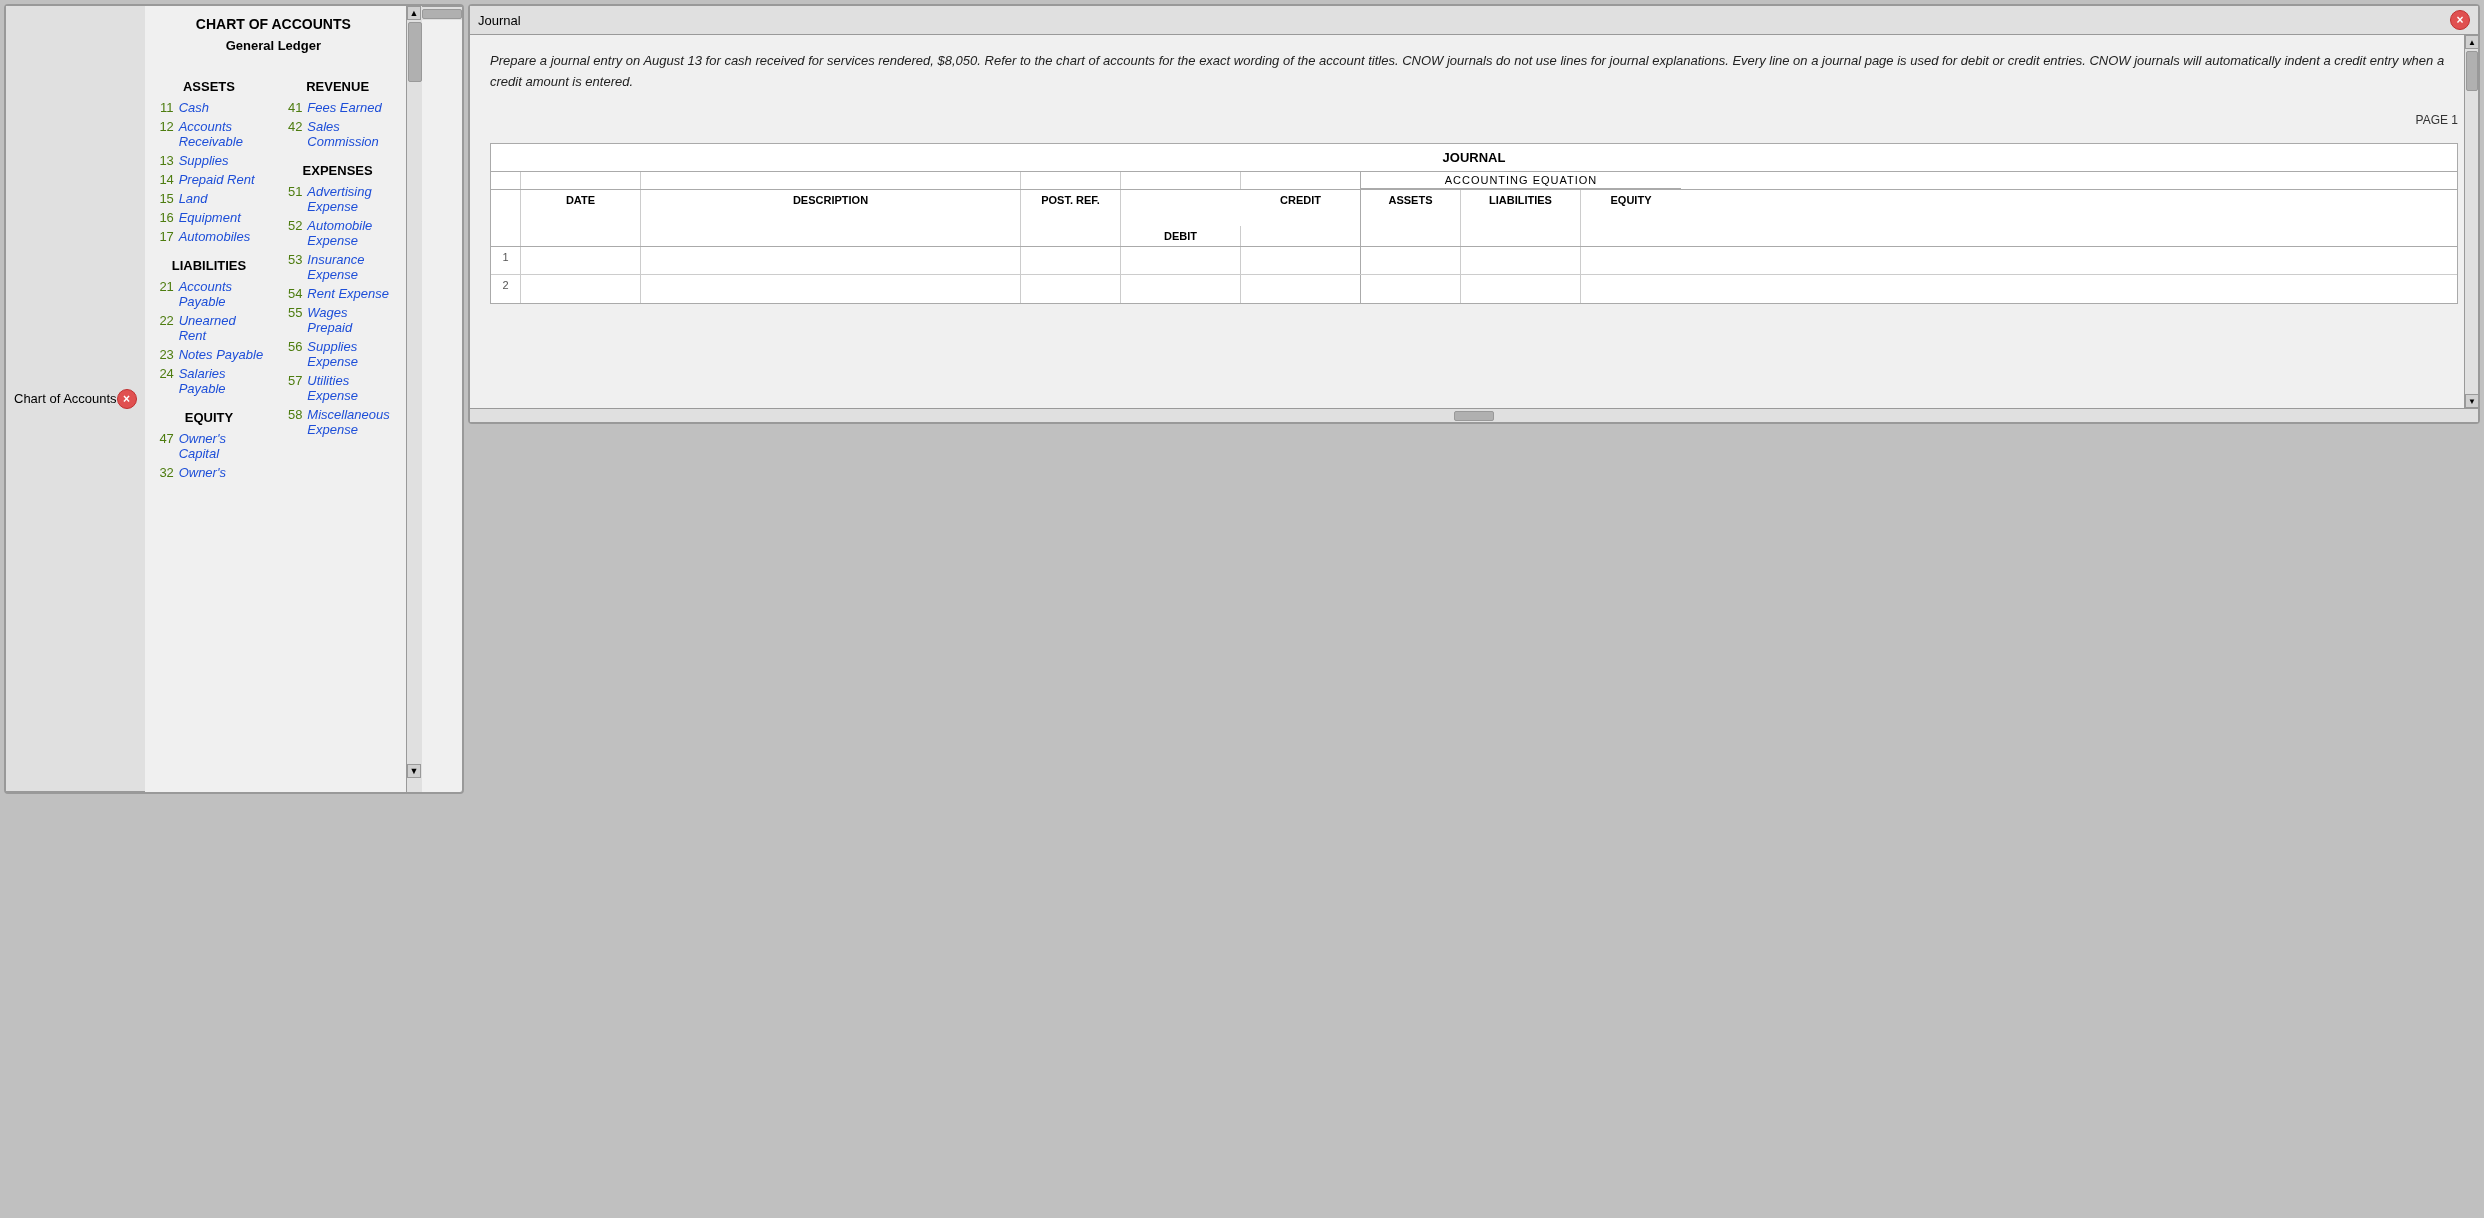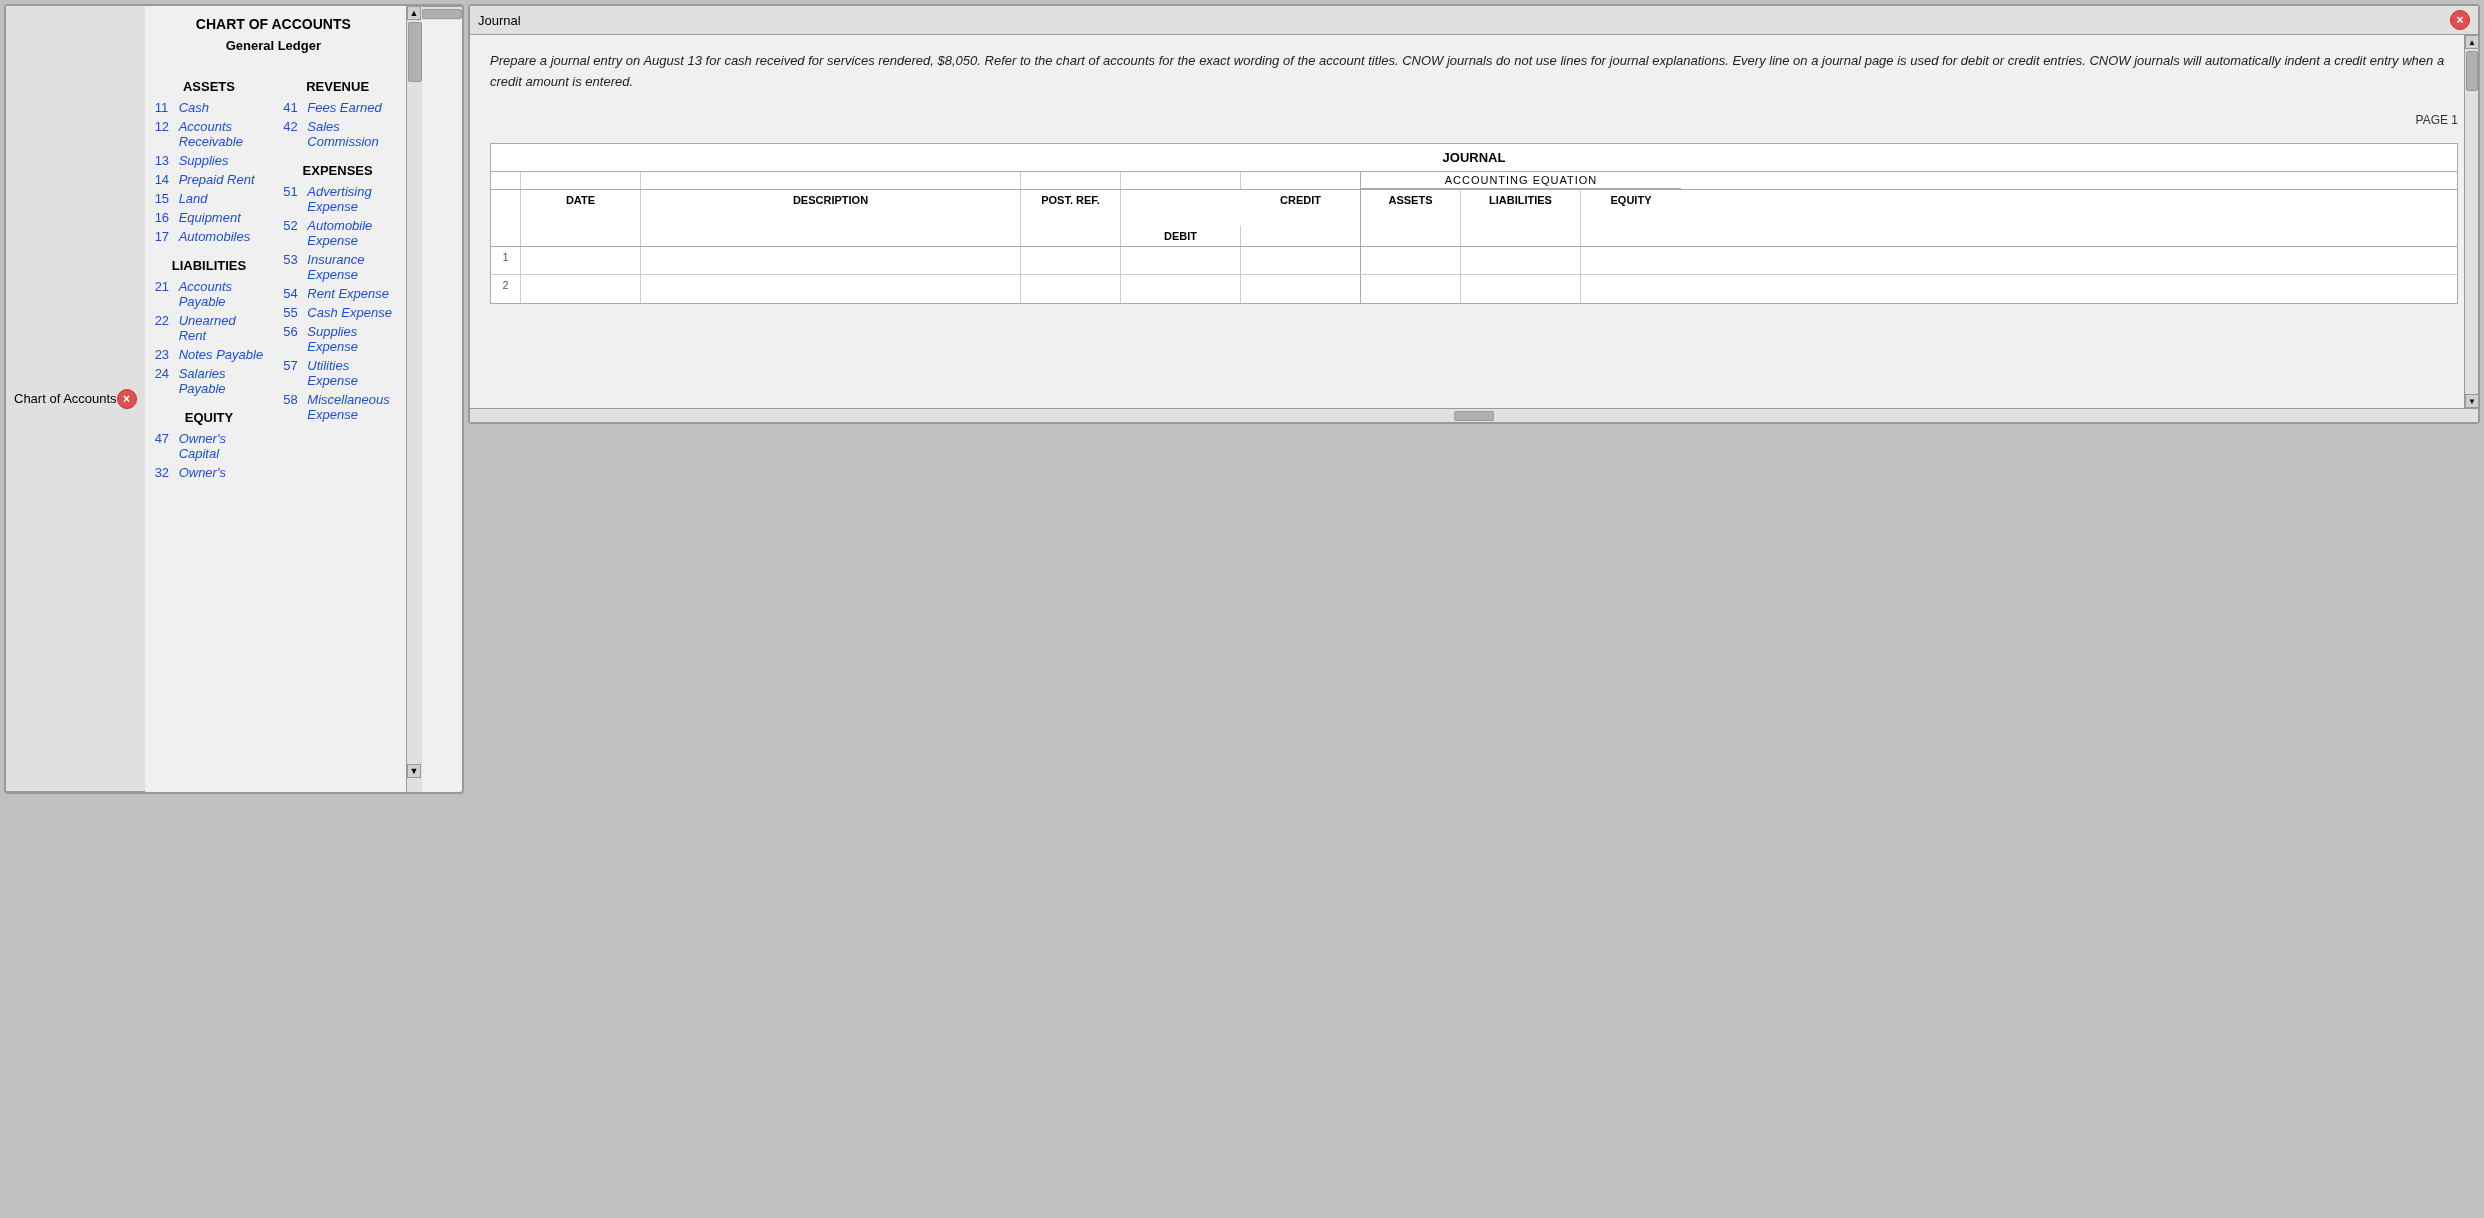--- a/index.html
+++ b/index.html
@@ -116,21 +116,22 @@
 
     .account-item {
       display: flex;
       align-items: flex-start;
       margin-bottom: 4px;
       font-size: 13px;
     }
 
     .account-num {
       min-width: 24px;
-      color: #1d4ed8;
+      color: #4d7c0f;
+      text-align: center;
     }
 
     .account-name {
       color: #1d4ed8;
       font-style: italic;
     }
 
     .window-scrollbar-bottom {
       height: 14px;
       background: #e0e0e0;
@@ -310,21 +311,21 @@
           <div class="account-item">
             <span class="account-num">53</span>
             <span class="account-name">Insurance<br>Expense</span>
           </div>
           <div class="account-item">
             <span class="account-num">54</span>
             <span class="account-name">Rent Expense</span>
           </div>
           <div class="account-item">
             <span class="account-num">55</span>
-            <span class="account-name">Cash Expense</span>
+            <span class="account-name">Wages Prepaid</span>
           </div>
           <div class="account-item">
             <span class="account-num">56</span>
             <span class="account-name">Supplies Expense</span>
           </div>
           <div class="account-item">
             <span class="account-num">57</span>
             <span class="account-name">Utilities Expense</span>
           </div>
           <div class="account-item">

